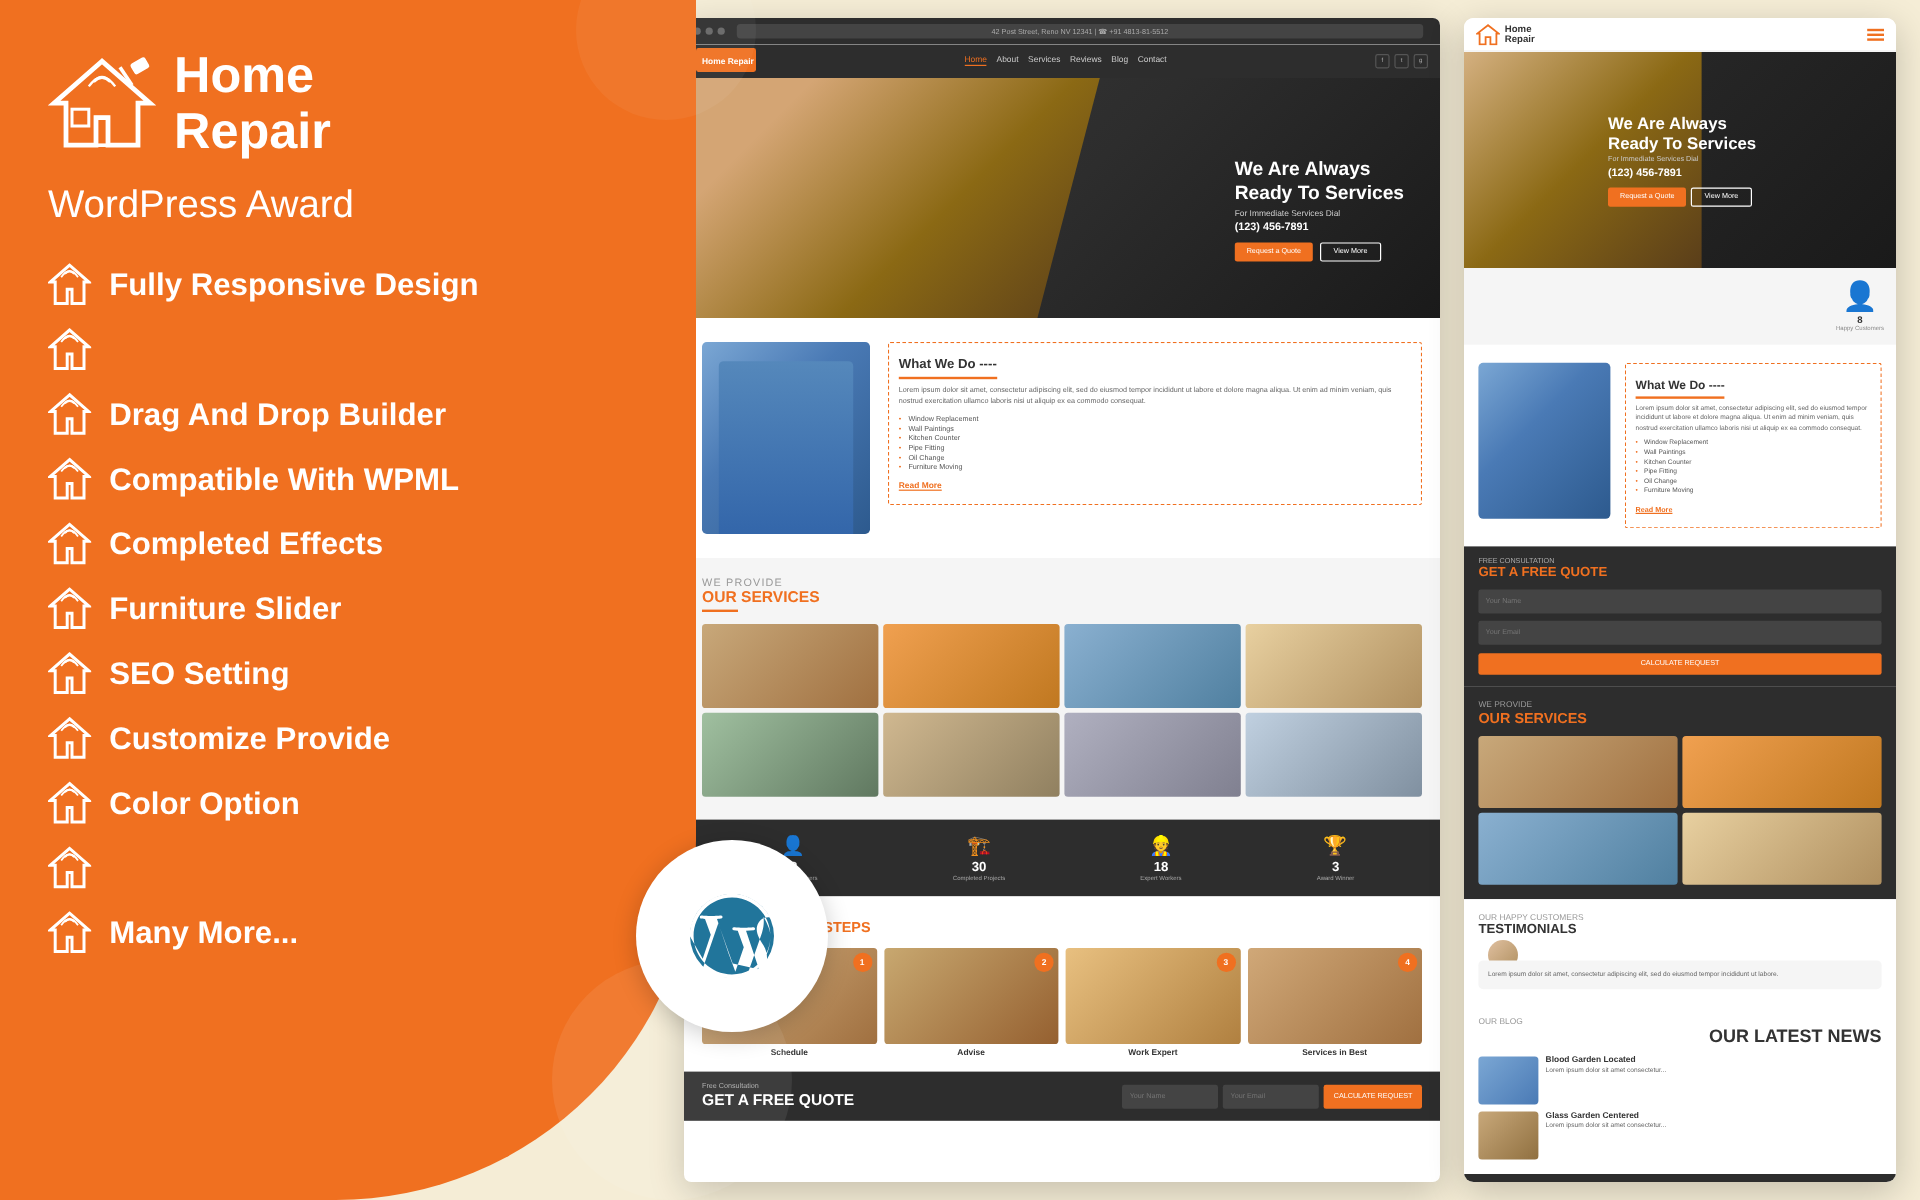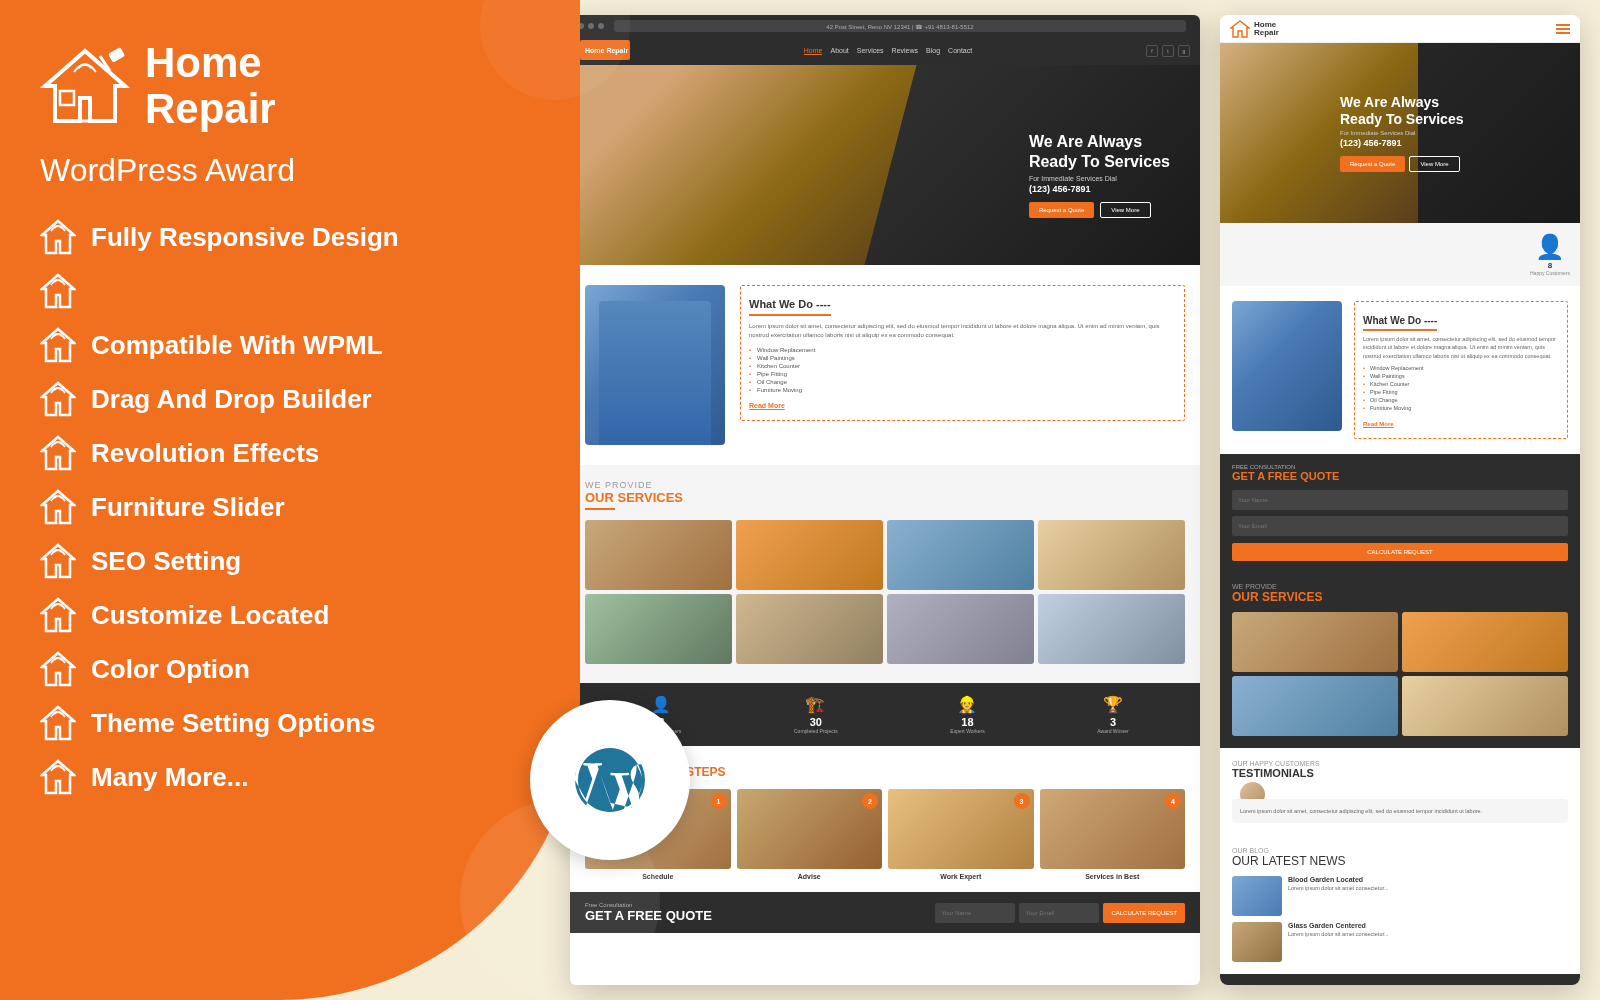--- a/index.html
+++ b/index.html
@@ -775,25 +775,26 @@
       padding: 12px;
     }
 
     .mobile-blog-label {
       font-size: 7px;
       color: #999;
       text-transform: uppercase;
     }
 
     .mobile-blog-heading {
-      font-size: 12px;
-      font-weight: 400;
+      font-size: 15px;
+      font-weight: 700;
       color: #333;
       text-transform: uppercase;
       margin-bottom: 8px;
+      text-align: right;
     }
 
     .blog-cards {
       display: flex;
       flex-direction: column;
       gap: 6px;
     }
 
     .blog-card {
       display: flex;
@@ -941,37 +942,37 @@
         <path d="M14,9 Q18,5 22,9" fill="none" stroke="white" stroke-width="2"></path>
         <path d="M11,12 Q18,2 25,12" fill="none" stroke="white" stroke-width="1.5"></path>
       </svg>
     </li>
     <li>
       <svg class="house-icon" viewBox="0 0 36 36" fill="none">
         <polygon points="18,2 2,16 6,16 6,34 16,34 16,22 20,22 20,34 30,34 30,16 34,16" fill="none" stroke="white" stroke-width="2.5"></polygon>
         <path d="M14,9 Q18,5 22,9" fill="none" stroke="white" stroke-width="2"></path>
         <path d="M11,12 Q18,2 25,12" fill="none" stroke="white" stroke-width="1.5"></path>
       </svg>
+      <span>Drag And Drop Builder</span>
+    </li>
+    <li>
+      <svg class="house-icon" viewBox="0 0 36 36" fill="none">
+        <polygon points="18,2 2,16 6,16 6,34 16,34 16,22 20,22 20,34 30,34 30,16 34,16" fill="none" stroke="white" stroke-width="2.5"></polygon>
+        <path d="M14,9 Q18,5 22,9" fill="none" stroke="white" stroke-width="2"></path>
+        <path d="M11,12 Q18,2 25,12" fill="none" stroke="white" stroke-width="1.5"></path>
+      </svg>
       <span>Compatible With WPML</span>
     </li>
     <li>
       <svg class="house-icon" viewBox="0 0 36 36" fill="none">
         <polygon points="18,2 2,16 6,16 6,34 16,34 16,22 20,22 20,34 30,34 30,16 34,16" fill="none" stroke="white" stroke-width="2.5"></polygon>
         <path d="M14,9 Q18,5 22,9" fill="none" stroke="white" stroke-width="2"></path>
         <path d="M11,12 Q18,2 25,12" fill="none" stroke="white" stroke-width="1.5"></path>
       </svg>
-      <span>Drag And Drop Builder</span>
-    </li>
-    <li>
-      <svg class="house-icon" viewBox="0 0 36 36" fill="none">
-        <polygon points="18,2 2,16 6,16 6,34 16,34 16,22 20,22 20,34 30,34 30,16 34,16" fill="none" stroke="white" stroke-width="2.5"></polygon>
-        <path d="M14,9 Q18,5 22,9" fill="none" stroke="white" stroke-width="2"></path>
-        <path d="M11,12 Q18,2 25,12" fill="none" stroke="white" stroke-width="1.5"></path>
-      </svg>
-      <span>Revolution Effects</span>
+      <span>Completed Effects</span>
     </li>
     <li>
       <svg class="house-icon" viewBox="0 0 36 36" fill="none">
         <polygon points="18,2 2,16 6,16 6,34 16,34 16,22 20,22 20,34 30,34 30,16 34,16" fill="none" stroke="white" stroke-width="2.5"></polygon>
         <path d="M14,9 Q18,5 22,9" fill="none" stroke="white" stroke-width="2"></path>
         <path d="M11,12 Q18,2 25,12" fill="none" stroke="white" stroke-width="1.5"></path>
       </svg>
       <span>Furniture Slider</span>
     </li>
     <li>
@@ -981,37 +982,36 @@
         <path d="M11,12 Q18,2 25,12" fill="none" stroke="white" stroke-width="1.5"></path>
       </svg>
       <span>SEO Setting</span>
     </li>
     <li>
       <svg class="house-icon" viewBox="0 0 36 36" fill="none">
         <polygon points="18,2 2,16 6,16 6,34 16,34 16,22 20,22 20,34 30,34 30,16 34,16" fill="none" stroke="white" stroke-width="2.5"></polygon>
         <path d="M14,9 Q18,5 22,9" fill="none" stroke="white" stroke-width="2"></path>
         <path d="M11,12 Q18,2 25,12" fill="none" stroke="white" stroke-width="1.5"></path>
       </svg>
-      <span>Customize Located</span>
+      <span>Customize Provide</span>
     </li>
     <li>
       <svg class="house-icon" viewBox="0 0 36 36" fill="none">
         <polygon points="18,2 2,16 6,16 6,34 16,34 16,22 20,22 20,34 30,34 30,16 34,16" fill="none" stroke="white" stroke-width="2.5"></polygon>
         <path d="M14,9 Q18,5 22,9" fill="none" stroke="white" stroke-width="2"></path>
         <path d="M11,12 Q18,2 25,12" fill="none" stroke="white" stroke-width="1.5"></path>
       </svg>
       <span>Color Option</span>
     </li>
     <li>
       <svg class="house-icon" viewBox="0 0 36 36" fill="none">
         <polygon points="18,2 2,16 6,16 6,34 16,34 16,22 20,22 20,34 30,34 30,16 34,16" fill="none" stroke="white" stroke-width="2.5"></polygon>
         <path d="M14,9 Q18,5 22,9" fill="none" stroke="white" stroke-width="2"></path>
         <path d="M11,12 Q18,2 25,12" fill="none" stroke="white" stroke-width="1.5"></path>
       </svg>
-      <span>Theme Setting Options</span>
     </li>
     <li>
       <svg class="house-icon" viewBox="0 0 36 36" fill="none">
         <polygon points="18,2 2,16 6,16 6,34 16,34 16,22 20,22 20,34 30,34 30,16 34,16" fill="none" stroke="white" stroke-width="2.5"></polygon>
         <path d="M14,9 Q18,5 22,9" fill="none" stroke="white" stroke-width="2"></path>
         <path d="M11,12 Q18,2 25,12" fill="none" stroke="white" stroke-width="1.5"></path>
       </svg>
       <span>Many More...</span>
     </li>
   </ul>

